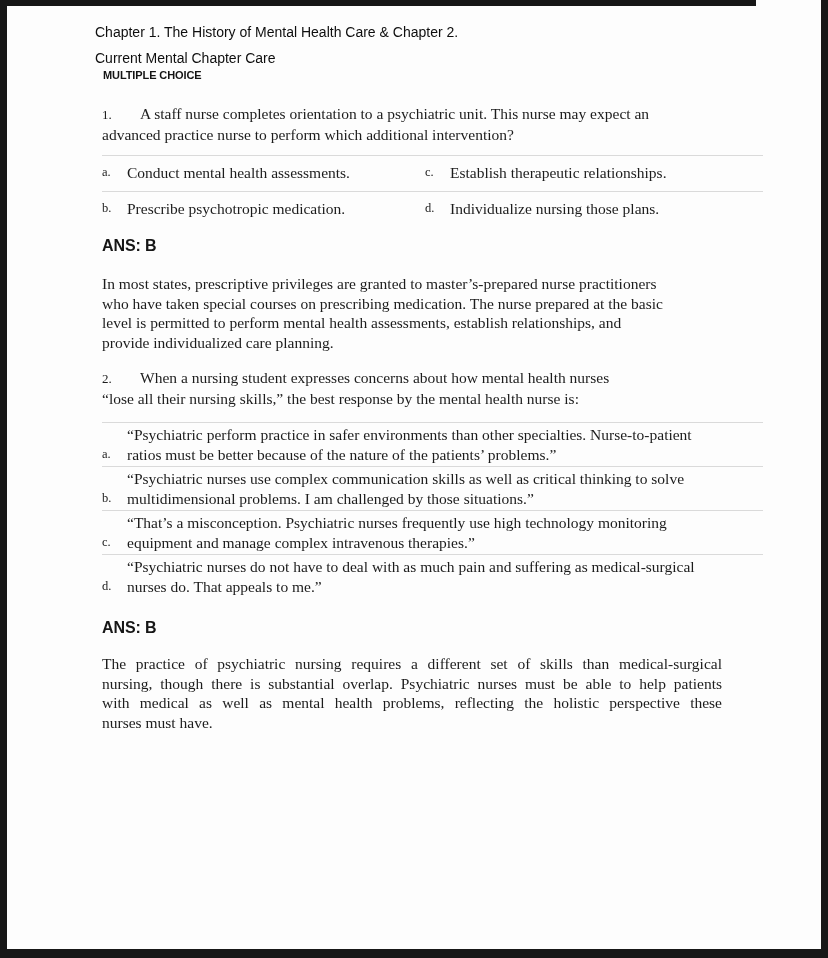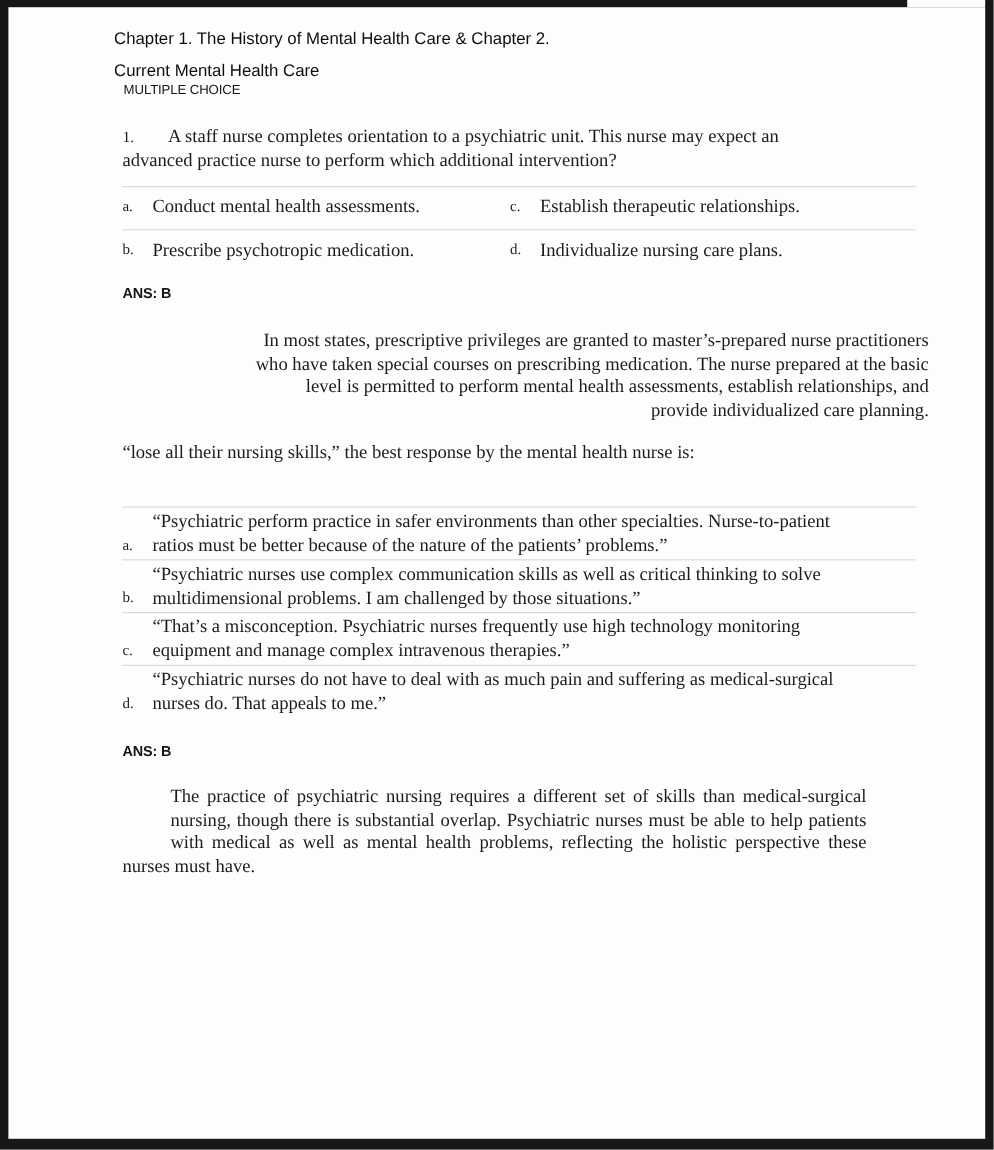--- a/index.html
+++ b/index.html
@@ -12,87 +12,88 @@
     position:absolute;left:7px;top:6px;width:814px;height:943px;
     background:#fdfdfd;
   }
   .top-notch{position:absolute;left:756px;top:0;width:65px;height:6px;background:#fdfdfd;}
   .abs{position:absolute;}
   .sans{font-family:"Liberation Sans", sans-serif;}
   .serif-block{font-size:15.5px;line-height:19.5px;color:#1c1c1c;}
   .nw{white-space:nowrap;}
 
   .title{left:95px;top:19px;width:660px;font-size:14px;line-height:26px;color:#0e0e0e;}
-  .mc-label{left:103px;top:69px;font-size:11px;font-weight:normal;color:#141414;letter-spacing:-0.1px;}
+  .mc-label{left:103px;top:69px;font-size:11px;font-weight:bold;color:#141414;letter-spacing:-0.1px;}
 
   .qnum{display:inline-block;width:38px;font-size:13px;vertical-align:baseline;}
   .stem1{left:102px;top:104px;width:655px;}
   .stem2{left:102px;top:368px;width:655px;}
 
   .opts1{
     left:102px;top:155px;width:661px;
     display:grid;grid-template-columns:25px 298px 25px 1fr;
   }
   .opts1 > div{border-top:1px solid #dadada;padding:7px 0 8px;}
   .letter{font-size:12.5px;color:#1c1c1c;}
 
   .opts2{left:102px;top:422px;width:661px;}
   .o2row{
     display:grid;grid-template-columns:25px 1fr;
     border-top:1px solid #dadada;padding:2px 0;
   }
   .o2row .letter{align-self:end;line-height:19.5px;}
 
-  .ans{font-size:12px;font-weight:600;color:#161616;letter-spacing:-0.1px;}
+  .ans{font-size:16px;font-weight:600;color:#161616;letter-spacing:-0.1px;}
   .ans1{left:102px;top:237px;}
   .ans2{left:102px;top:619px;}
 
-  .rat1{left:114px;top:274px;width:660px;text-align:right;}
+  .rat1{left:102px;top:274px;width:660px;}
   .rat2{left:102px;top:654px;width:620px;}
-  .jline{text-align-last:justify;margin-left:40px;}
+  .jline{text-align-last:justify;}
 </style>
 </head>
 <body>
 
 <div class="page"></div>
 <div class="top-notch"></div>
 
 <div class="abs title sans">
   <div>Chapter 1. The History of Mental Health Care &amp; Chapter 2.</div>
-  <div>Current Mental Health Care</div>
+  <div>Current Mental Chapter Care</div>
 </div>
 
 <div class="abs mc-label sans">MULTIPLE CHOICE</div>
 
 <div class="abs serif-block stem1">
   <div class="nw"><span class="qnum">1.</span><span>A staff nurse completes orientation to a psychiatric unit. This nurse may expect an</span></div>
   <div class="nw">advanced practice nurse to perform which additional intervention?</div>
 </div>
 
 <div class="abs serif-block opts1">
   <div class="letter">a.</div>
   <div class="nw">Conduct mental health assessments.</div>
   <div class="letter">c.</div>
   <div class="nw">Establish therapeutic relationships.</div>
   <div class="letter">b.</div>
   <div class="nw">Prescribe psychotropic medication.</div>
   <div class="letter">d.</div>
-  <div class="nw">Individualize nursing care plans.</div>
+  <div class="nw">Individualize nursing those plans.</div>
 </div>
 
 <div class="abs ans ans1 sans">ANS: B</div>
 
 <div class="abs serif-block rat1">
   <div class="nw">In most states, prescriptive privileges are granted to master’s-prepared nurse practitioners</div>
   <div class="nw">who have taken special courses on prescribing medication. The nurse prepared at the basic</div>
   <div class="nw">level is permitted to perform mental health assessments, establish relationships, and</div>
   <div class="nw">provide individualized care planning.</div>
 </div>
 
 <div class="abs serif-block stem2">
+  <div class="nw"><span class="qnum">2.</span><span>When a nursing student expresses concerns about how mental health nurses</span></div>
   <div class="nw">“lose all their nursing skills,” the best response by the mental health nurse is:</div>
 </div>
 
 <div class="abs serif-block opts2">
   <div class="o2row">
     <div class="letter">a.</div>
     <div>
       <div class="nw">“Psychiatric perform practice in safer environments than other specialties. Nurse-to-patient</div>
       <div class="nw">ratios must be better because of the nature of the patients’ problems.”</div>
     </div>

